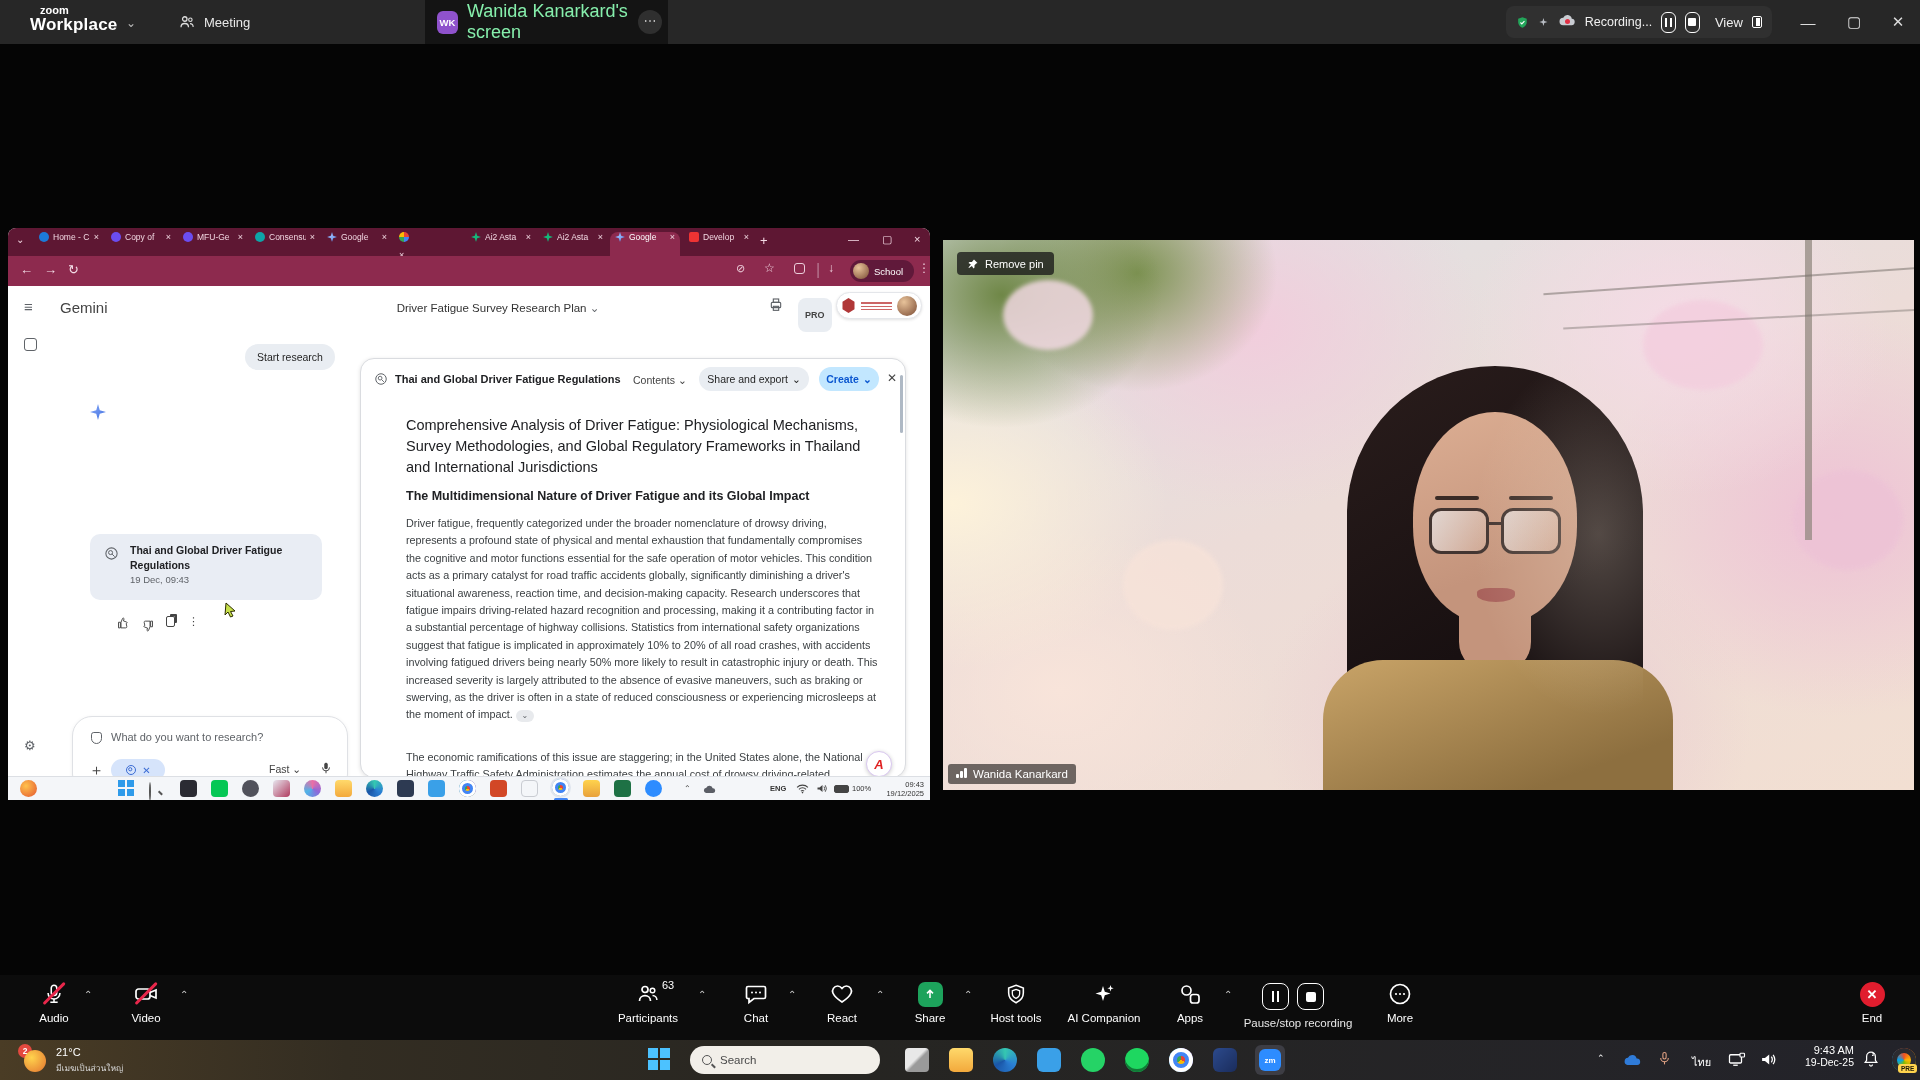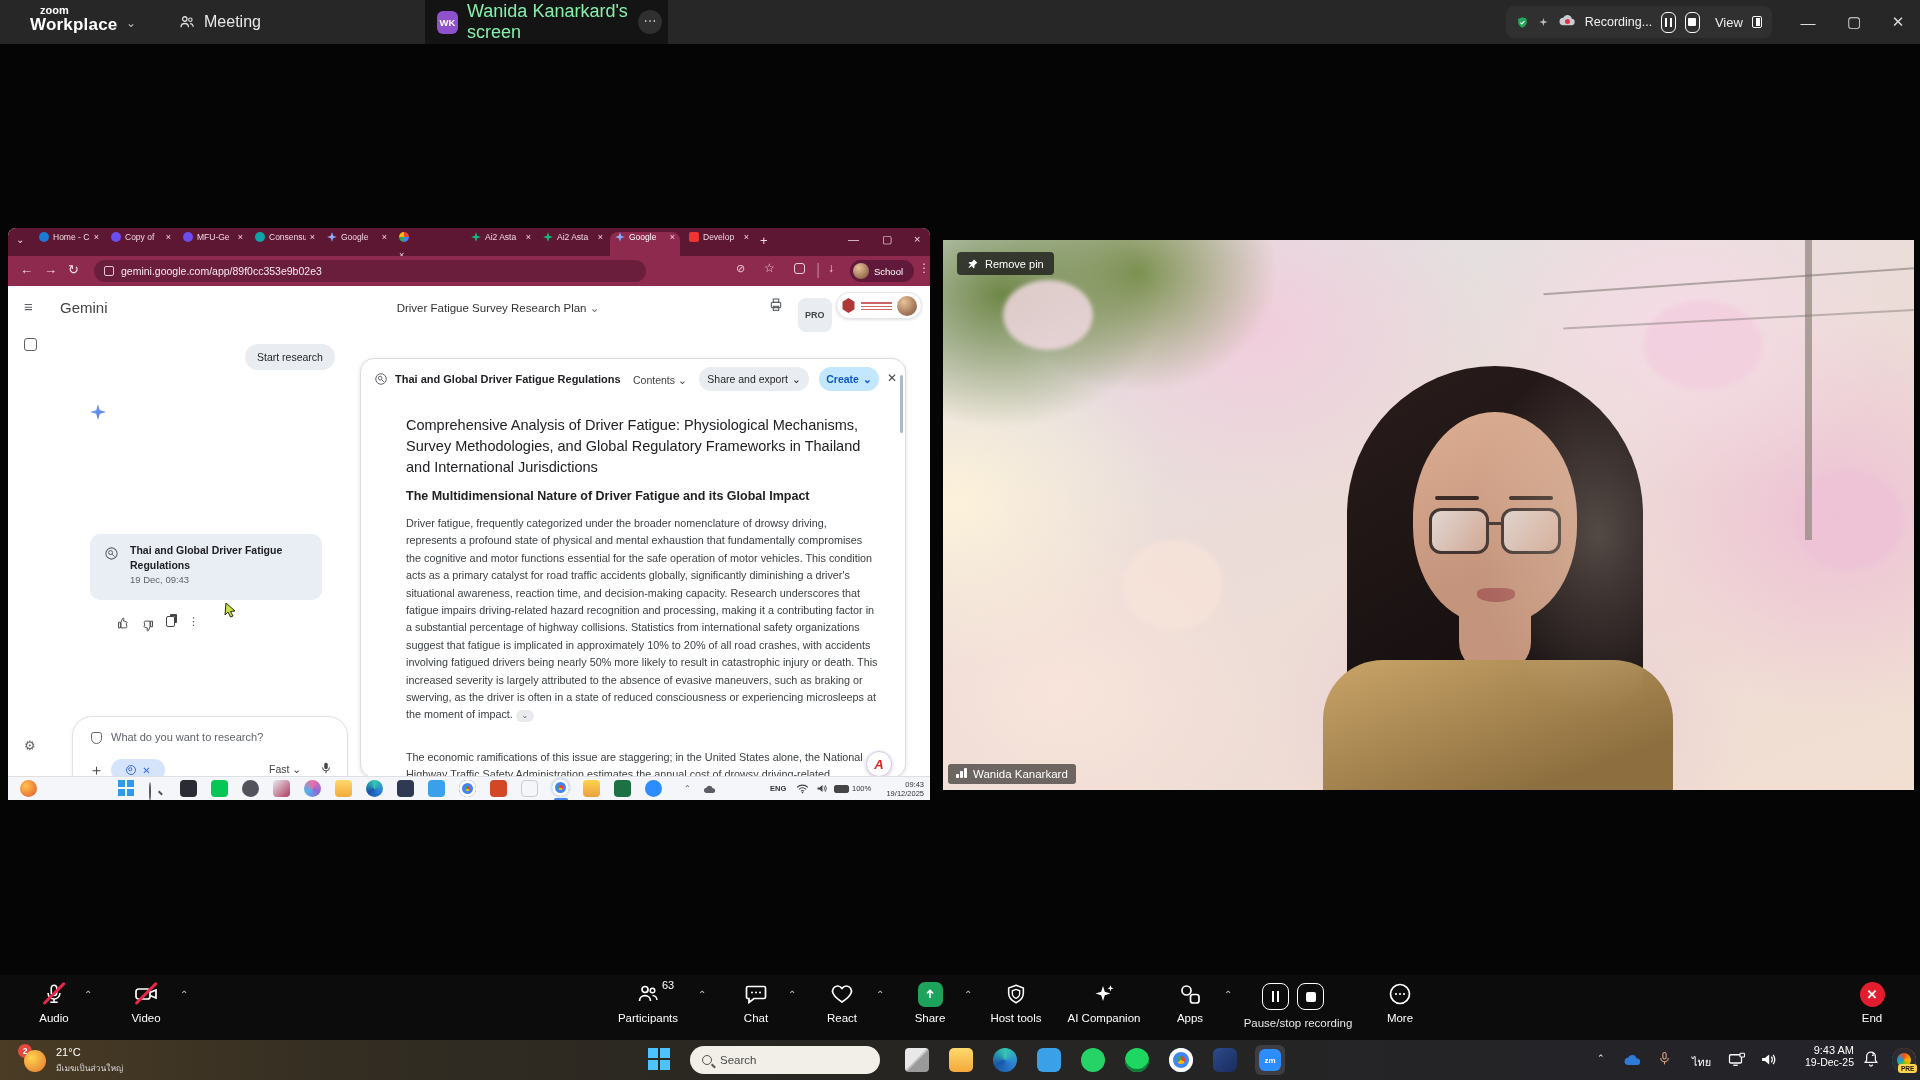--- a/index.html
+++ b/index.html
@@ -5,21 +5,21 @@
   html,body{margin:0;padding:0;background:#000;}
   *{box-sizing:border-box;font-family:"Liberation Sans",sans-serif;}
   .a{position:absolute;}
   #stage{position:relative;width:1920px;height:1080px;background:#050505;overflow:hidden;}
 
   
   #ztitle{left:0;top:0;width:1920px;height:44px;background:#272727;color:#eee;}
   .brand-top{left:40px;top:4px;font-size:11px;font-weight:700;color:#fff;}
   .brand-bot{left:30px;top:15px;font-size:17px;font-weight:700;color:#fff;letter-spacing:.2px;}
   .tchev{color:#b9b9b9;font-size:12px;}
-  .ttab-meeting{left:178px;top:0;height:44px;display:flex;align-items:center;gap:8px;font-size:16px;color:#e8e8e8;}
+  .ttab-meeting{left:178px;top:0;height:44px;display:flex;align-items:center;gap:8px;font-size:13px;color:#e8e8e8;}
   #screen-tab{left:425px;top:0;width:243px;height:44px;background:#141414;display:flex;align-items:center;gap:9px;padding-left:12px;}
   .wk{width:23px;height:23px;border-radius:6px;background:#8f52cc;color:#fff;font-size:9.5px;font-weight:700;display:flex;align-items:center;justify-content:center;}
   #tab-more{left:638px;top:10px;width:24px;height:24px;border-radius:50%;background:#2f2f2f;color:#ddd;text-align:center;line-height:22px;font-size:13px;}
   #rec-cluster{left:1506px;top:6px;width:266px;height:32px;background:#303030;border-radius:8px;display:flex;align-items:center;gap:9px;padding:0 10px;}
   .sq-btn{width:21px;height:21px;border:1.6px solid #fff;border-radius:6px;display:flex;align-items:center;justify-content:center;}
   .pause-bars{width:7px;height:9px;border-left:2.4px solid #fff;border-right:2.4px solid #fff;}
   .stop-sq{width:8px;height:8px;background:#fff;border-radius:1px;}
   .wctl{top:0;height:44px;width:44px;display:flex;align-items:center;justify-content:center;color:#ddd;font-size:15px;}
   .viewbox{width:14px;height:12px;border:1.6px solid #fff;border-radius:2px;position:relative;}
   .viewbox::after{content:"";position:absolute;right:1px;top:1px;bottom:1px;width:4px;background:#fff;}
@@ -206,24 +206,20 @@
       <span class="a" style="left:752px;top:5px;color:#f5dbe6;font-size:13px;">+</span>
       <span class="a" style="left:840px;top:5px;color:#f5dbe6;font-size:11px;">—</span>
       <span class="a" style="left:874px;top:5px;color:#f5dbe6;font-size:11px;">▢</span>
       <span class="a" style="left:906px;top:5px;color:#f5dbe6;font-size:11px;">×</span>
     </div>
 
     <div id="ctoolbar" class="a">
       <span class="a nav-g" style="left:12px;top:6px;">←</span>
       <span class="a nav-g" style="left:36px;top:6px;">→</span>
       <span class="a nav-g" style="left:60px;top:6px;">↻</span>
-    </div>
-    <div id="urlpill" class="a">
-      <span class="tune"></span>
-      <span>gemini.google.com/app/89f0cc353e9b02e3</span>
     </div>
     <span class="a" style="left:728px;top:34px;color:#eccdda;font-size:11px;">⊘</span>
     <span class="a" style="left:756px;top:33px;color:#eccdda;font-size:12px;">☆</span>
     <span class="a" style="left:786px;top:35px;width:11px;height:11px;border:1.4px solid #eccdda;border-radius:3px;"></span>
     <span class="a" style="left:808px;top:33px;color:#b77a93;">|</span>
     <span class="a" style="left:820px;top:33px;color:#eccdda;font-size:12px;">↓</span>
     <div id="profpill" class="a">
       <span class="avatar-s"></span>
       <span style="color:#fff;font-size:9.5px;">School</span>
     </div>

